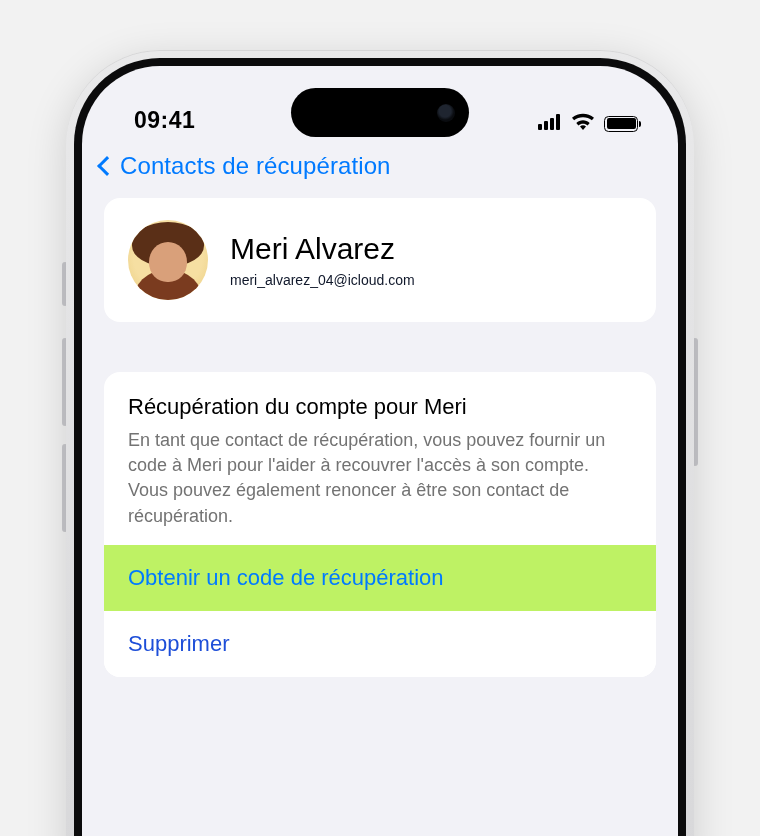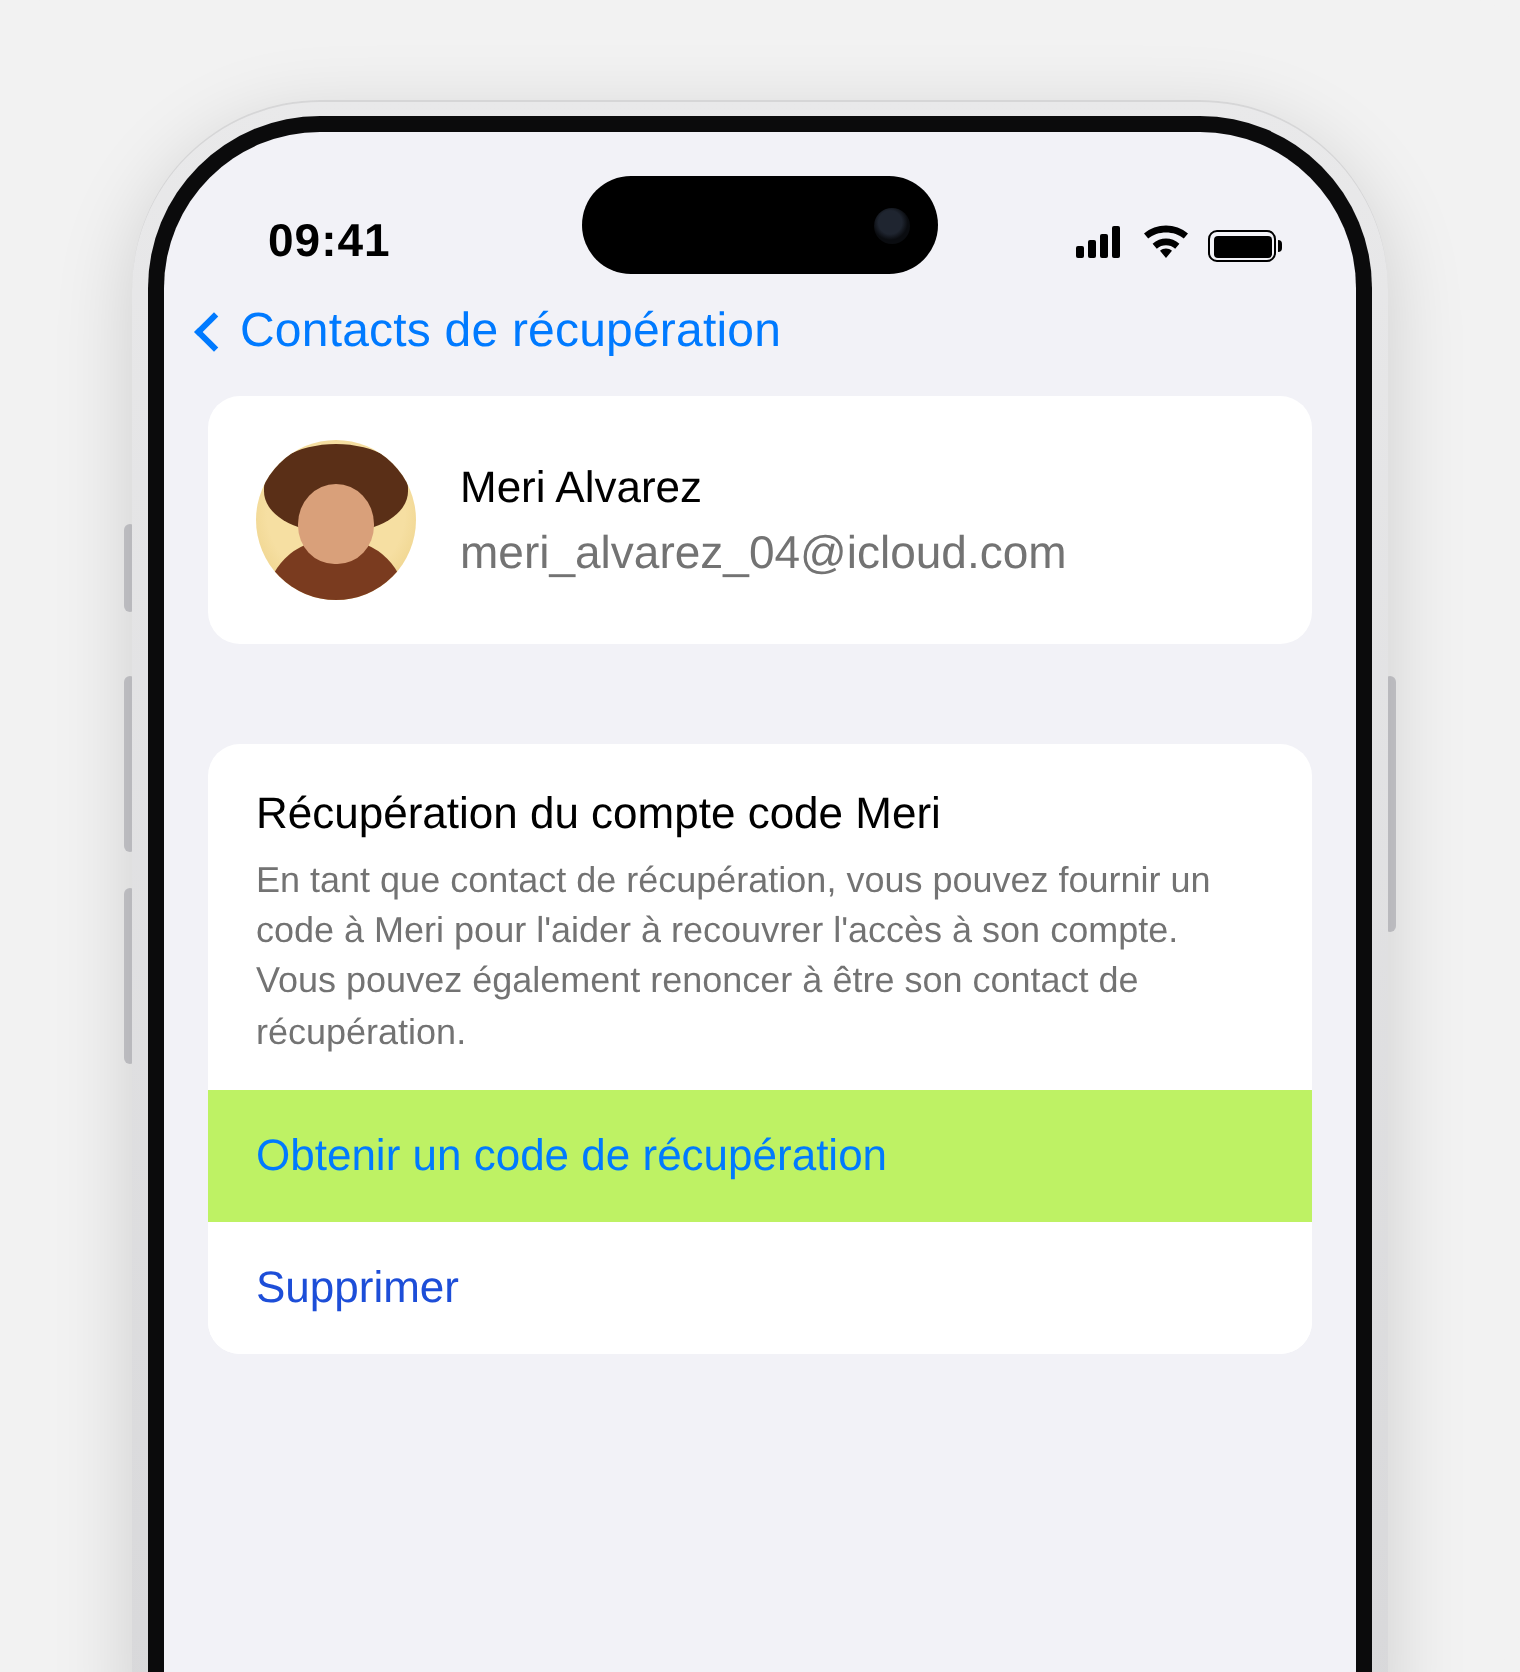--- a/index.html
+++ b/index.html
@@ -124,22 +124,22 @@
     .avatar .face{
       position:absolute; left:50%; top:22px; transform:translateX(-50%);
       width:38px;height:40px;border-radius:50% 50% 48% 48%;
       background:#d9a07a;
     }
     .avatar .body{
       position:absolute; left:50%; bottom:-10px; transform:translateX(-50%);
       width:70px;height:40px;border-radius:32px 32px 0 0;
       background:#7a3b1f;
     }
-    .contact-name { font-size:22px; color:#000; margin-bottom:6px; }
-    .contact-email { font-size:23px; color:#737373; }
+    .contact-name { font-size:30px; color:#000; margin-bottom:6px; }
+    .contact-email { font-size:14px; color:#0f172a; }
 
     .info-card { margin-top:50px; }
     .info-head { padding:22px 24px 16px; }
     .info-title { font-size:22px; color:#000; margin-bottom:8px; }
     .info-desc { font-size:18px; color:#737373; line-height:1.4; }
     .action-row {
       padding:20px 24px;
       font-size:22px;
       text-align:left;
       background:#fff;
@@ -197,21 +197,21 @@
               <div class="face"></div>
             </div>
             <div>
               <div class="contact-name">Meri Alvarez</div>
               <div class="contact-email">meri_alvarez_04@icloud.com</div>
             </div>
           </div>
 
           <div class="card info-card">
             <div class="info-head">
-              <div class="info-title">Récupération du compte code Meri</div>
+              <div class="info-title">Récupération du compte pour Meri</div>
               <div class="info-desc">En tant que contact de récupération, vous pouvez fournir un code à Meri pour l'aider à recouvrer l'accès à son compte. Vous pouvez également renoncer à être son contact de récupération.</div>
             </div>
             <button class="action-row action-primary">Obtenir un code de récupération</button>
             <button class="action-row action-danger">Supprimer</button>
           </div>
 
         </div>
       </div>
     </div>
   </div>

